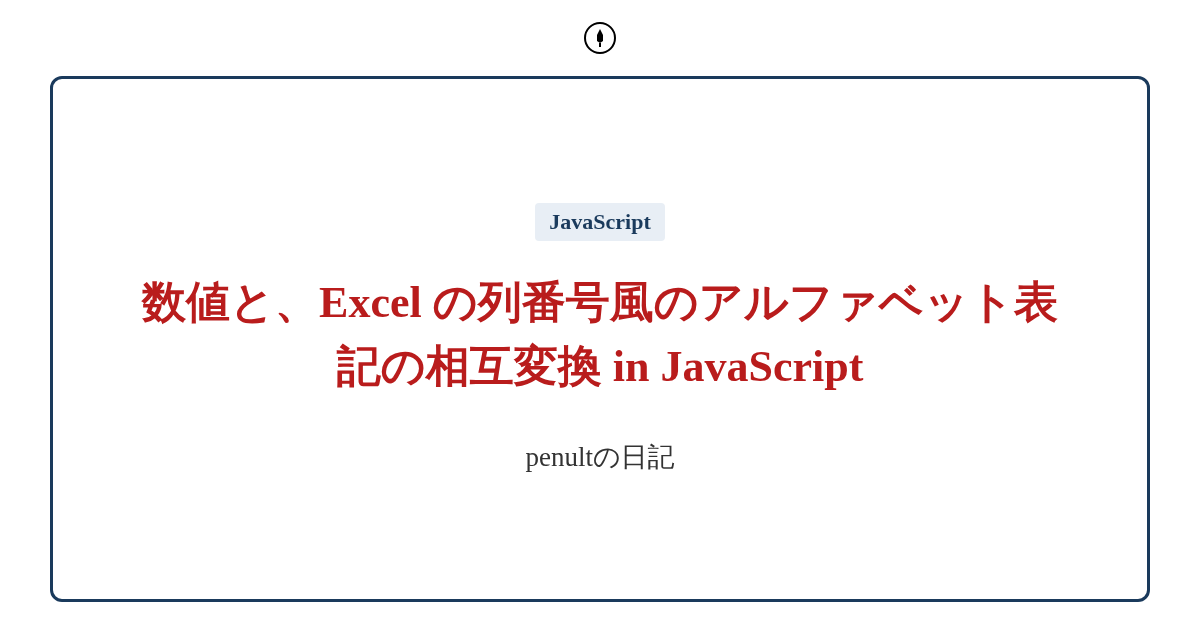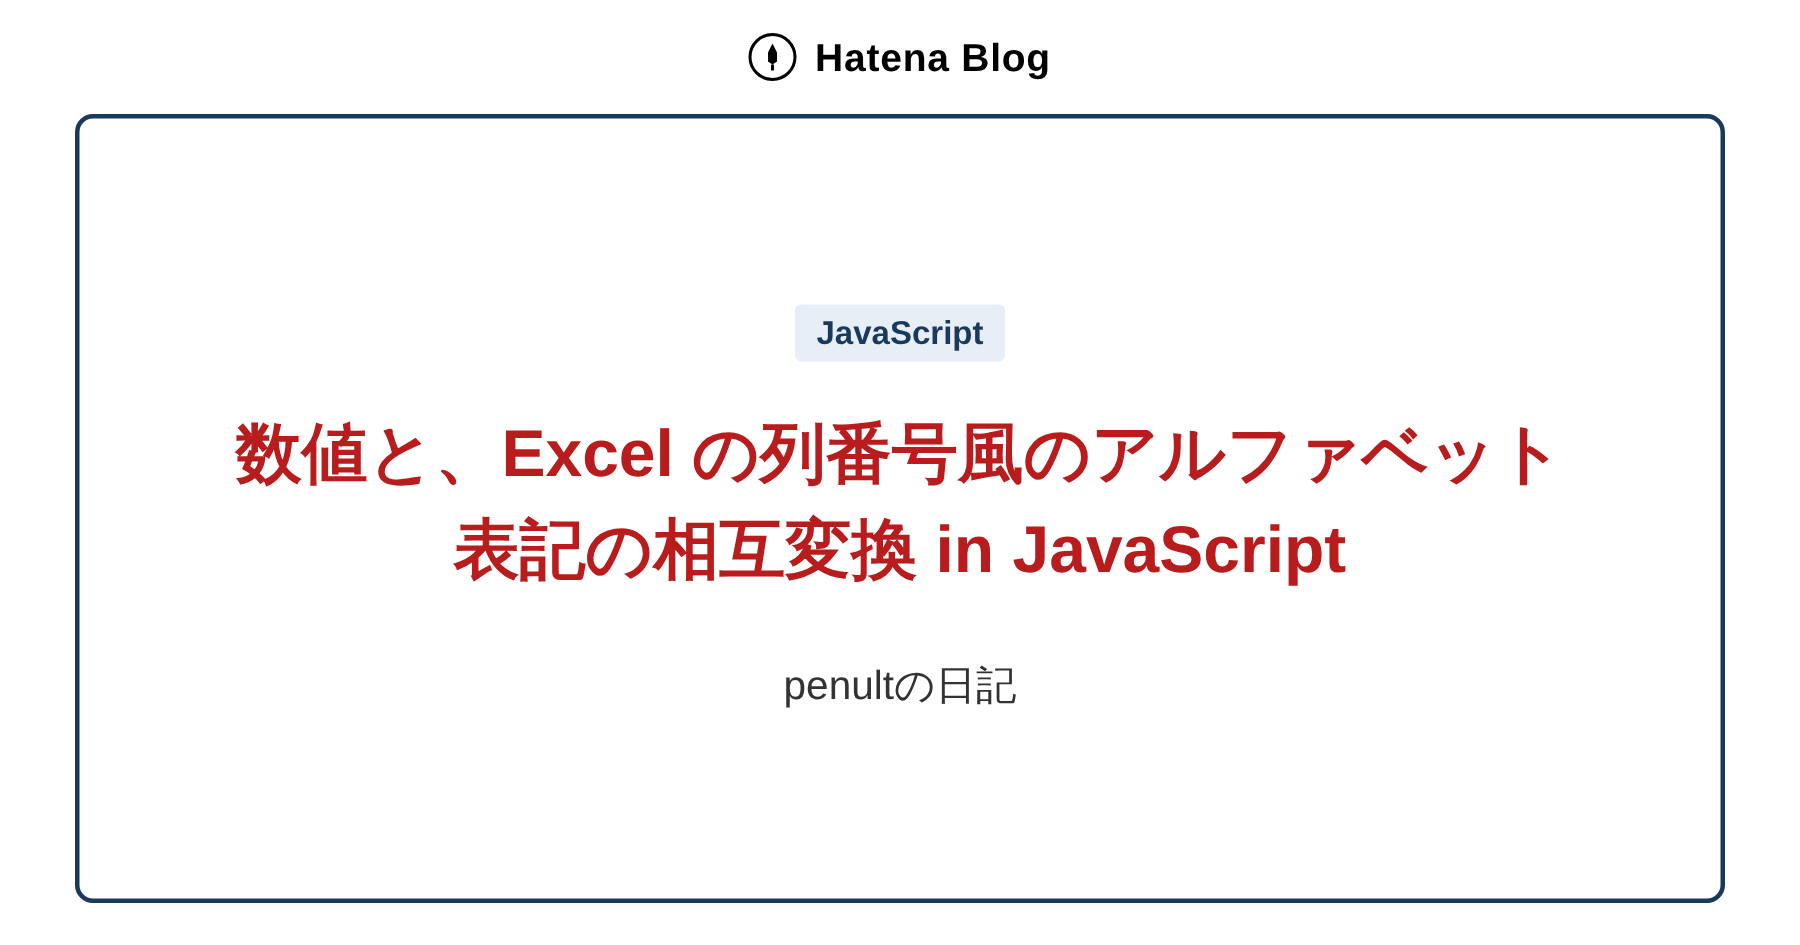--- a/index.html
+++ b/index.html
@@ -44,20 +44,21 @@
     .card {
       flex: 1;
       margin: 0 50px 28px 50px;
       border: 3px solid #1a3a5c;
       border-radius: 12px;
       display: flex;
       flex-direction: column;
       align-items: center;
       justify-content: center;
       padding: 40px 60px;
+      font-family: Liberation Serif, serif;
     }
     .tag {
       background: #e8eef5;
       color: #1a3a5c;
       font-size: 22px;
       font-weight: 600;
       padding: 6px 14px;
       border-radius: 4px;
       margin-bottom: 30px;
     }
@@ -79,20 +80,19 @@
 </head>
 <body>
 
 <div class="header">
   <span class="logo-icon">
     <svg viewBox="0 0 14 20" fill="none">
       <path d="M7 1 L10 7 L10 13 L7 15 L4 13 L4 7 Z" fill="#000"></path>
       <path d="M7 15 L7 19" stroke="#000" stroke-width="2"></path>
     </svg>
   </span>
-  <span class="logo-text">Hatena Blog</span>
 </div>
 
 <div class="card">
   <div class="tag">JavaScript</div>
   <h1 class="title">数値と、Excel の列番号風のアルファベット表記の相互変換 in JavaScript</h1>
   <div class="subtitle">penultの日記</div>
 </div>
 
 </body></html>

